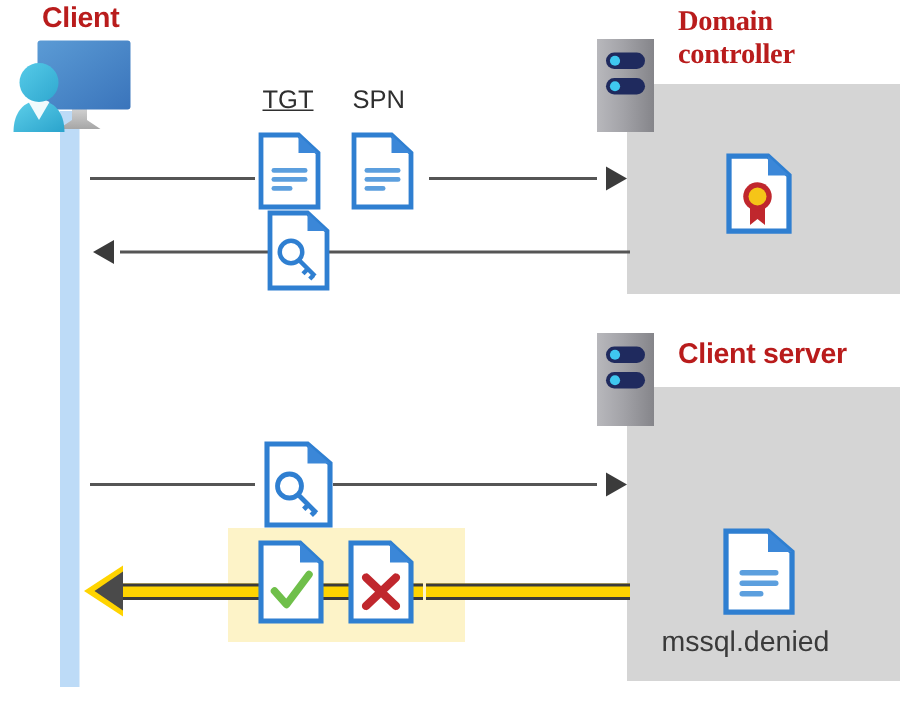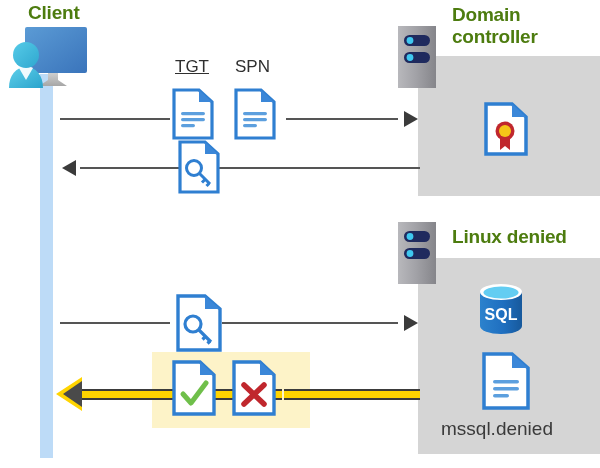--- a/index.html
+++ b/index.html
@@ -18,28 +18,28 @@
     overflow: hidden;
   }
 
   
   .abs { position: absolute; }
 
   
   .title-bold {
     position: absolute;
     font-weight: bold;
-    color: #4d7c0f;
+    color: #b91c1c;
     font-size: 19px;
     line-height: 22px;
     letter-spacing: -0.2px;
     white-space: pre-line;
   }
   #client-title { left: 28px; top: 2px; }
-  #dc-title { left: 452px; top: 4px; }
+  #dc-title { left: 452px; top: 4px; font-family: Liberation Serif, serif; }
   #linux-title { left: 452px; top: 226px; }
 
   
   #client-lifeline {
     left: 40px; top: 74px;
     width: 13px; height: 384px;
     background: #bddbf7;
   }
 
   
@@ -232,37 +232,22 @@
   <div class="abs" id="linux-rack">
     <svg width="38" height="62" viewBox="0 0 38 62">
       <rect x="0" y="0" width="38" height="62" fill="url(#rackGrad)"></rect>
       <rect x="6" y="9" width="26" height="11" rx="5.5" fill="#1f2a5e"></rect>
       <circle cx="12" cy="14.5" r="3.4" fill="#3fc8f0"></circle>
       <rect x="6" y="26" width="26" height="11" rx="5.5" fill="#1f2a5e"></rect>
       <circle cx="12" cy="31.5" r="3.4" fill="#3fc8f0"></circle>
     </svg>
   </div>
 
-  <div class="title-bold" id="linux-title">Linux denied</div>
-
-  <div class="abs" id="sql-icon">
-    <svg width="58" height="58" viewBox="0 0 58 58">
-      <defs>
-        <linearGradient id="sqlBody" x1="0" y1="0" x2="1" y2="0">
-          <stop offset="0%" stop-color="#2c82cd"></stop>
-          <stop offset="55%" stop-color="#1f6fc0"></stop>
-          <stop offset="100%" stop-color="#17599c"></stop>
-        </linearGradient>
-      </defs>
-      <path d="M8 12 h42 v34 a21 8 0 0 1 -42 0 z" fill="url(#sqlBody)"></path>
-      <ellipse cx="29" cy="12" rx="21" ry="8" fill="#ffffff"></ellipse>
-      <ellipse cx="29" cy="12.5" rx="17.5" ry="6" fill="#63cdf2"></ellipse>
-      <text x="29" y="40" text-anchor="middle" font-family="Liberation Sans, sans-serif" font-size="16" font-weight="bold" fill="#ffffff">SQL</text>
-    </svg>
-  </div>
+  <div class="title-bold" id="linux-title">Client server</div>
+
 
   <div class="doc" id="doc-keytab">
     <svg width="48" height="58" viewBox="0 0 48 58">
       <path d="M2 2 h28 l16 14 v40 h-44 z" fill="#ffffff" stroke="#2f7fd1" stroke-width="3.5"></path>
       <path d="M30 2 l16 14 h-16 z" fill="#3b87d8"></path>
       <rect x="11" y="28" width="26" height="3.6" rx="1.8" fill="#5c9fde"></rect>
       <rect x="11" y="35" width="26" height="3.6" rx="1.8" fill="#5c9fde"></rect>
       <rect x="11" y="42" width="16" height="3.6" rx="1.8" fill="#5c9fde"></rect>
     </svg>
   </div>

